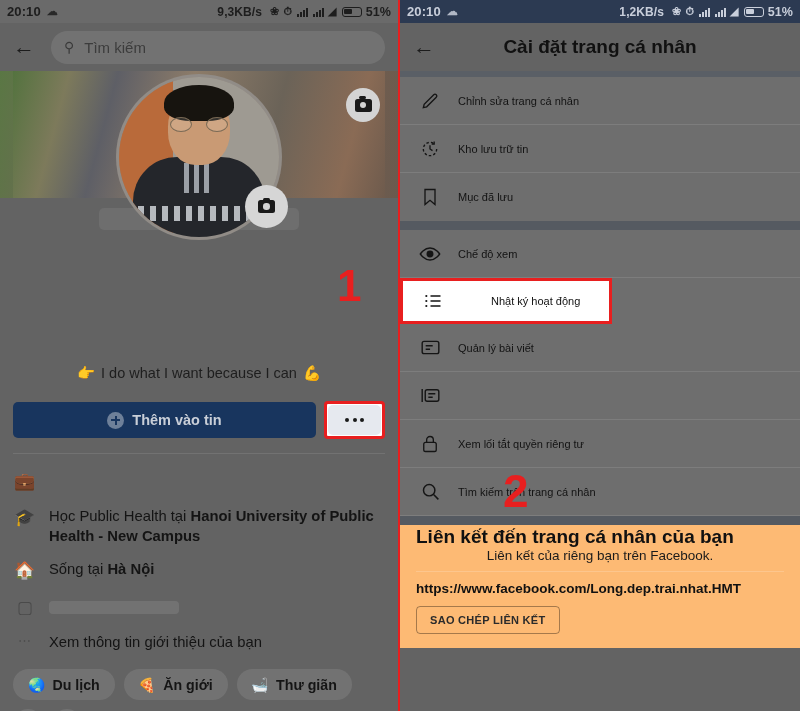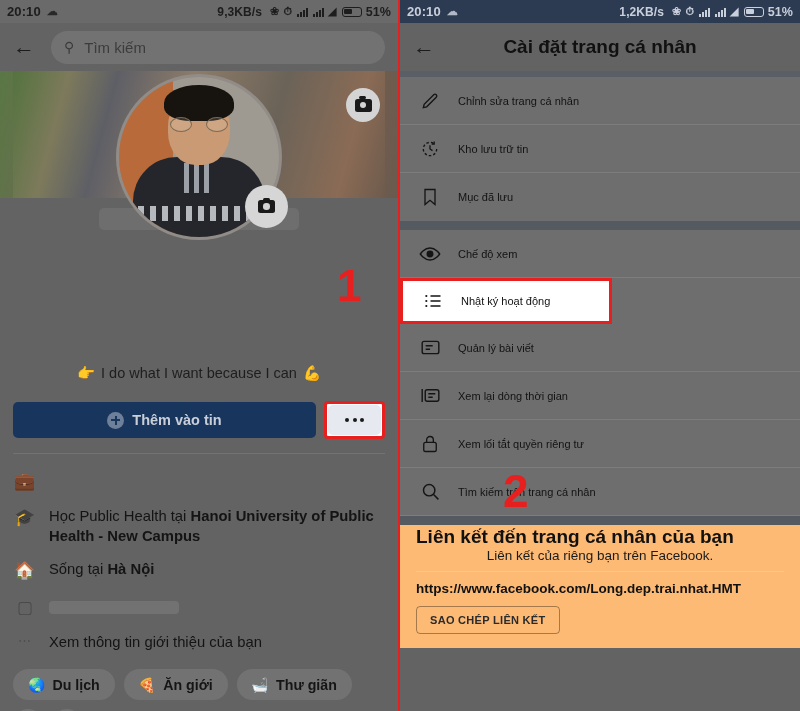--- a/index.html
+++ b/index.html
@@ -156,21 +156,21 @@
   }
   .menu-row:last-child{ border-bottom:none; }
   .menu-ico { width:24px; min-width:24px; display:flex; align-items:center; justify-content:center; color:#151515; }
   .menu-lbl { font-size:11px; color:#131313; }
   .group-gap { height:9px; background:#555a61; }
 
   .menu-row.highlight {
     background:#ffffff; border:3px solid #e81f1f; border-bottom:3px solid #e81f1f;
     margin: 0; width: 212px; height: 46px; z-index:3; position:relative;
   }
-  .menu-row.highlight .menu-lbl { color:#111; }
+  .menu-row.highlight .menu-lbl { color:#111;margin-left:30px; }
 
   .link-sec { background:#fdba74; padding: 1px 16px 14px; }
   .link-title { font-size:19px; font-weight:bold; color:#111; }
   .link-sub { font-size:13.5px; color:#1b1b1b; margin-top:0;text-align:center; }
   .link-div { height:1px; background:rgba(255,255,255,.18); margin:8px 0 9px; }
   .link-url { font-size:13.5px; color:#111; font-weight:bold; }
   .btn-copy {
     margin-top:10px; display:inline-block; padding: 7px 13px; border:1px solid rgba(0,0,0,.35);
     border-radius:4px; font-size:11px; color:#2b2b2b; letter-spacing:.3px; font-weight:bold;
   }
@@ -425,21 +425,20 @@
       </div>
 
       <div class="menu-row">
         <span class="menu-ico">
           <svg width="21" height="21" viewBox="0 0 24 24" fill="none" stroke="#151515" stroke-width="1.6">
             <path d="M2.5 4.5v15"></path>
             <rect x="6" y="5.5" width="15.5" height="13" rx="2.2"></rect>
             <path d="M9.5 10h8M9.5 14h5"></path>
             </svg>
         </span>
-        <span class="menu-lbl">Xem lại dòng thời gian</span>
       </div>
 
       <div class="menu-row">
         <span class="menu-ico">
           <svg width="20" height="20" viewBox="0 0 24 24" fill="none" stroke="#151515" stroke-width="1.6">
             <rect x="4.5" y="10" width="15" height="11" rx="2.2"></rect>
             <path d="M8 10V7a4 4 0 0 1 8 0v3"></path>
             </svg>
         </span>
         <span class="menu-lbl">Xem lối tắt quyền riêng tư</span>

